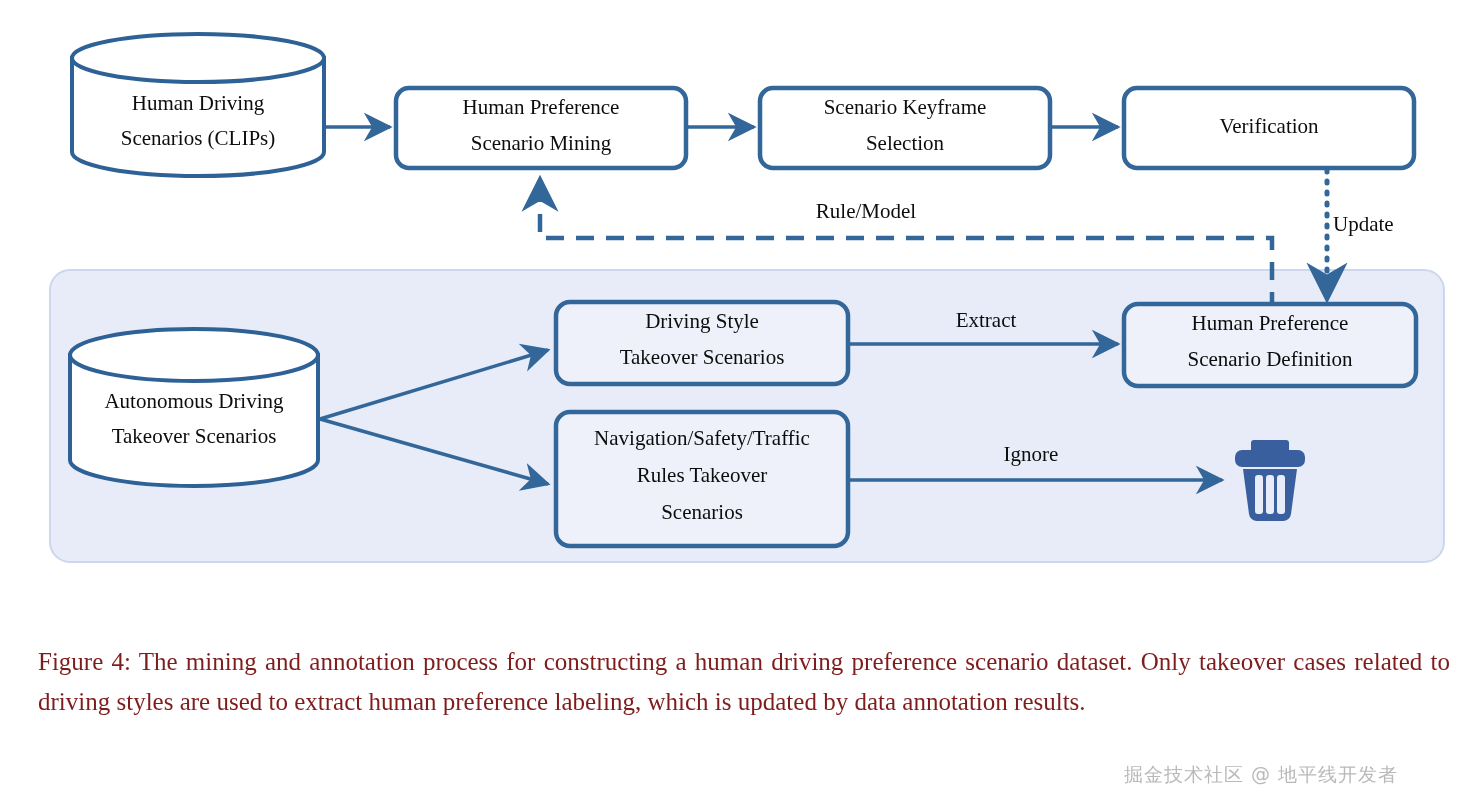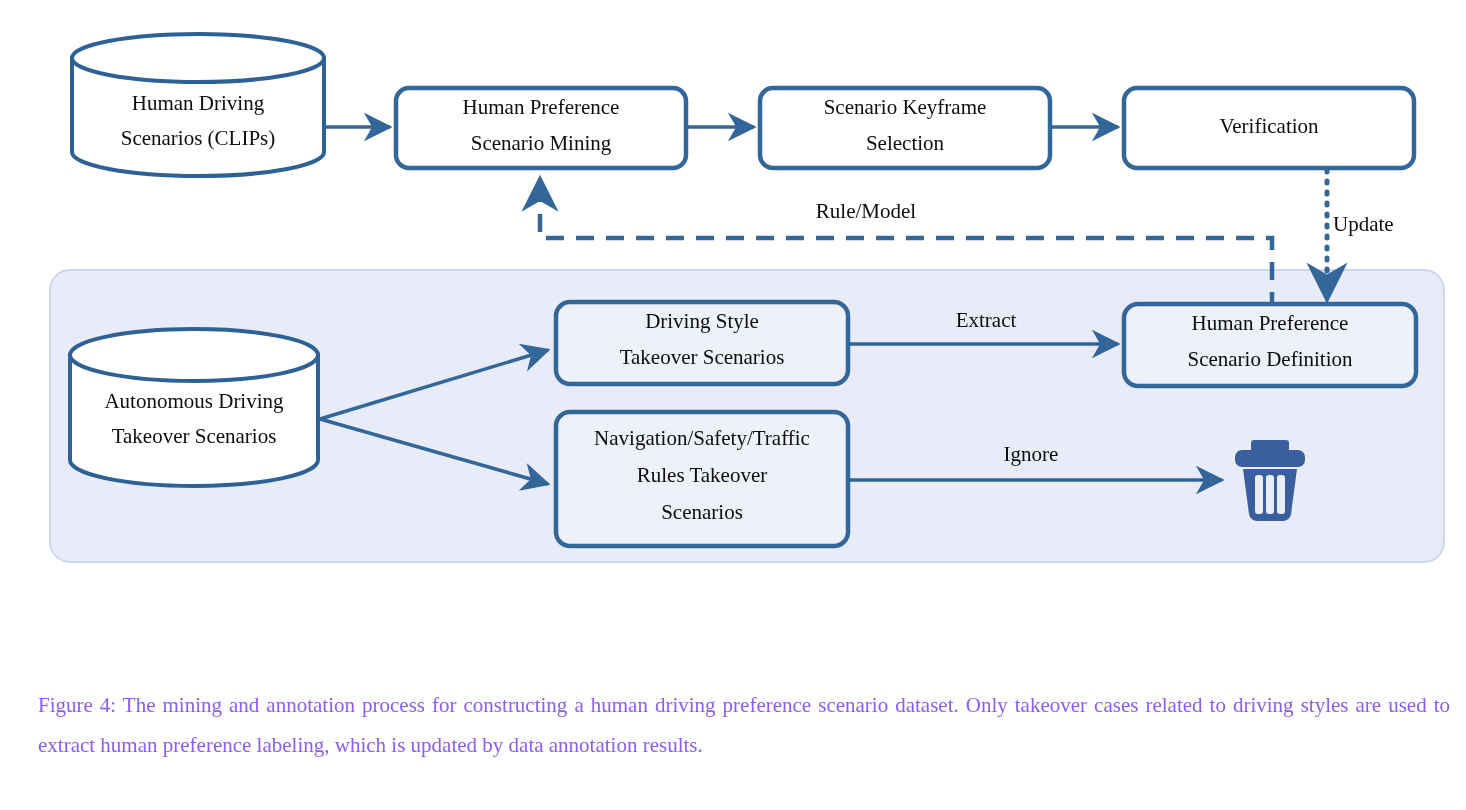--- a/index.html
+++ b/index.html
@@ -47,26 +47,25 @@
     fill: #0d0d0d;
     text-anchor: start;
     dominant-baseline: middle;
   }
   .caption {
     position: absolute;
     left: 38px;
     top: 642px;
     width: 1412px;
     font-family: "Liberation Serif", "DejaVu Serif", serif;
-    font-size: 21px;
+    font-size: 25px;
     line-height: 40px;
-    color: #8b5cf6;
+    color: #7f1d1d;
     text-align: justify;
     text-justify: inter-word;
-    margin-top: 43px;
   }
   .watermark {
     position: absolute;
     left: 1124px;
     top: 762px;
     font-family: "DejaVu Sans", "Liberation Sans", sans-serif;
     font-size: 19px;
     color: #b9b9b9;
     letter-spacing: 1px;
     white-space: nowrap;
@@ -179,14 +178,15 @@
                A 8 8 0 0 1 1249 514 Z"></path>
       <rect x="1255" y="475" width="8" height="39" rx="3" ry="3" fill="#e8ecf8"></rect>
       <rect x="1266" y="475" width="8" height="39" rx="3" ry="3" fill="#e8ecf8"></rect>
       <rect x="1277" y="475" width="8" height="39" rx="3" ry="3" fill="#e8ecf8"></rect>
     </g>
 
   </svg>
 
   <div class="caption">Figure 4: The mining and annotation process for constructing a human driving preference scenario dataset. Only takeover cases related to driving styles are used to extract human preference labeling, which is updated by data annotation results.</div>
 
+  <div class="watermark">掘金技术社区 @ 地平线开发者</div>
 
 </div>
 
 </body></html>

